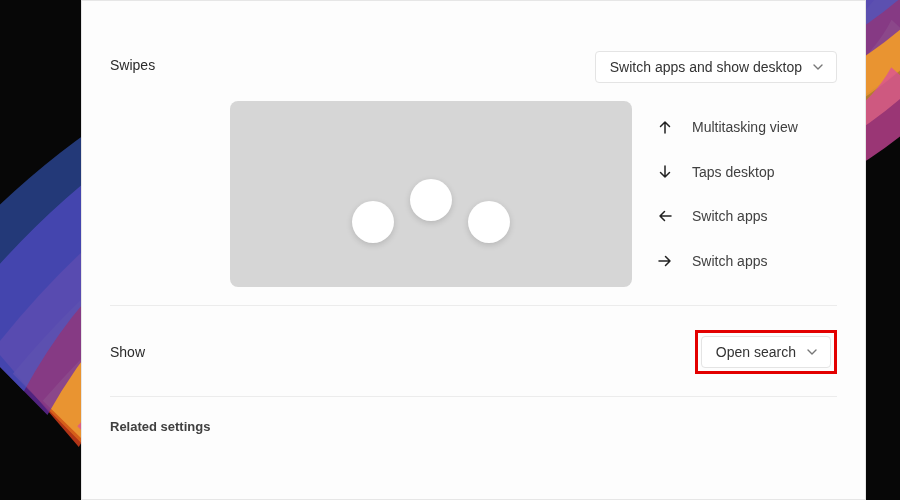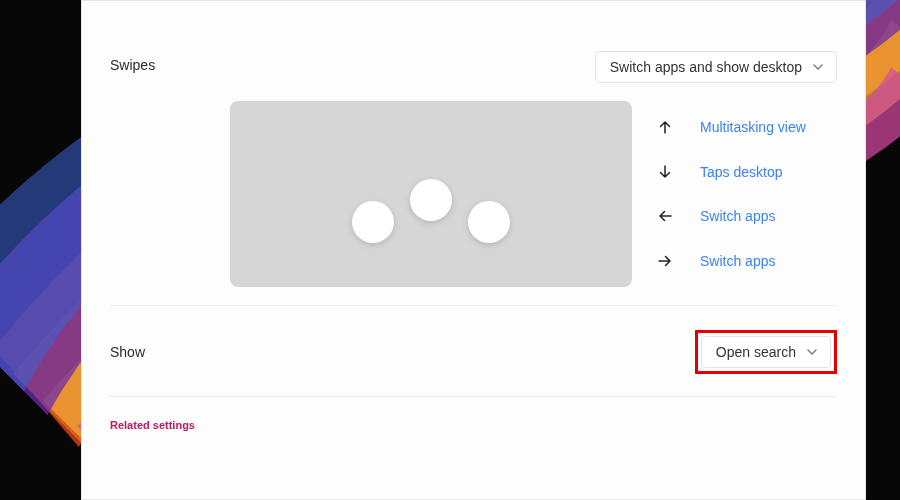--- a/index.html
+++ b/index.html
@@ -93,46 +93,46 @@
     .dot.d3 { left: 238px; top: 100px; }
     .gesture-list {
       display: flex;
       flex-direction: column;
       justify-content: space-around;
       padding: 4px 0;
     }
     .g-item {
       display: flex;
       align-items: center;
-      gap: 26px;
+      gap: 18px;
       font-size: 14px;
-      color: #3b82f6;
+      color: #404040;
       height: 44px;
     }
     .g-icon {
       width: 18px;
       display: flex;
       justify-content: center;
       color: #333;
     }
     .taps-right {
       flex: 1;
       display: flex;
       justify-content: flex-end;
     }
     .highlight {
       border: 3px solid #e30000;
       border-radius: 0;
       padding: 3px;
       display: inline-block;
     }
     .section-heading {
-      font-size: 11px;
+      font-size: 13px;
       font-weight: 600;
-      color: #be185d;
+      color: #404040;
       padding: 22px 0 8px;
     }
     svg { display: block; }
   </style>
 </head>
 <body>
 
 <div class="bg-swirl">
   <svg viewBox="0 0 900 500" preserveAspectRatio="xMidYMid slice">
     <rect width="900" height="500" fill="#070707"></rect>

